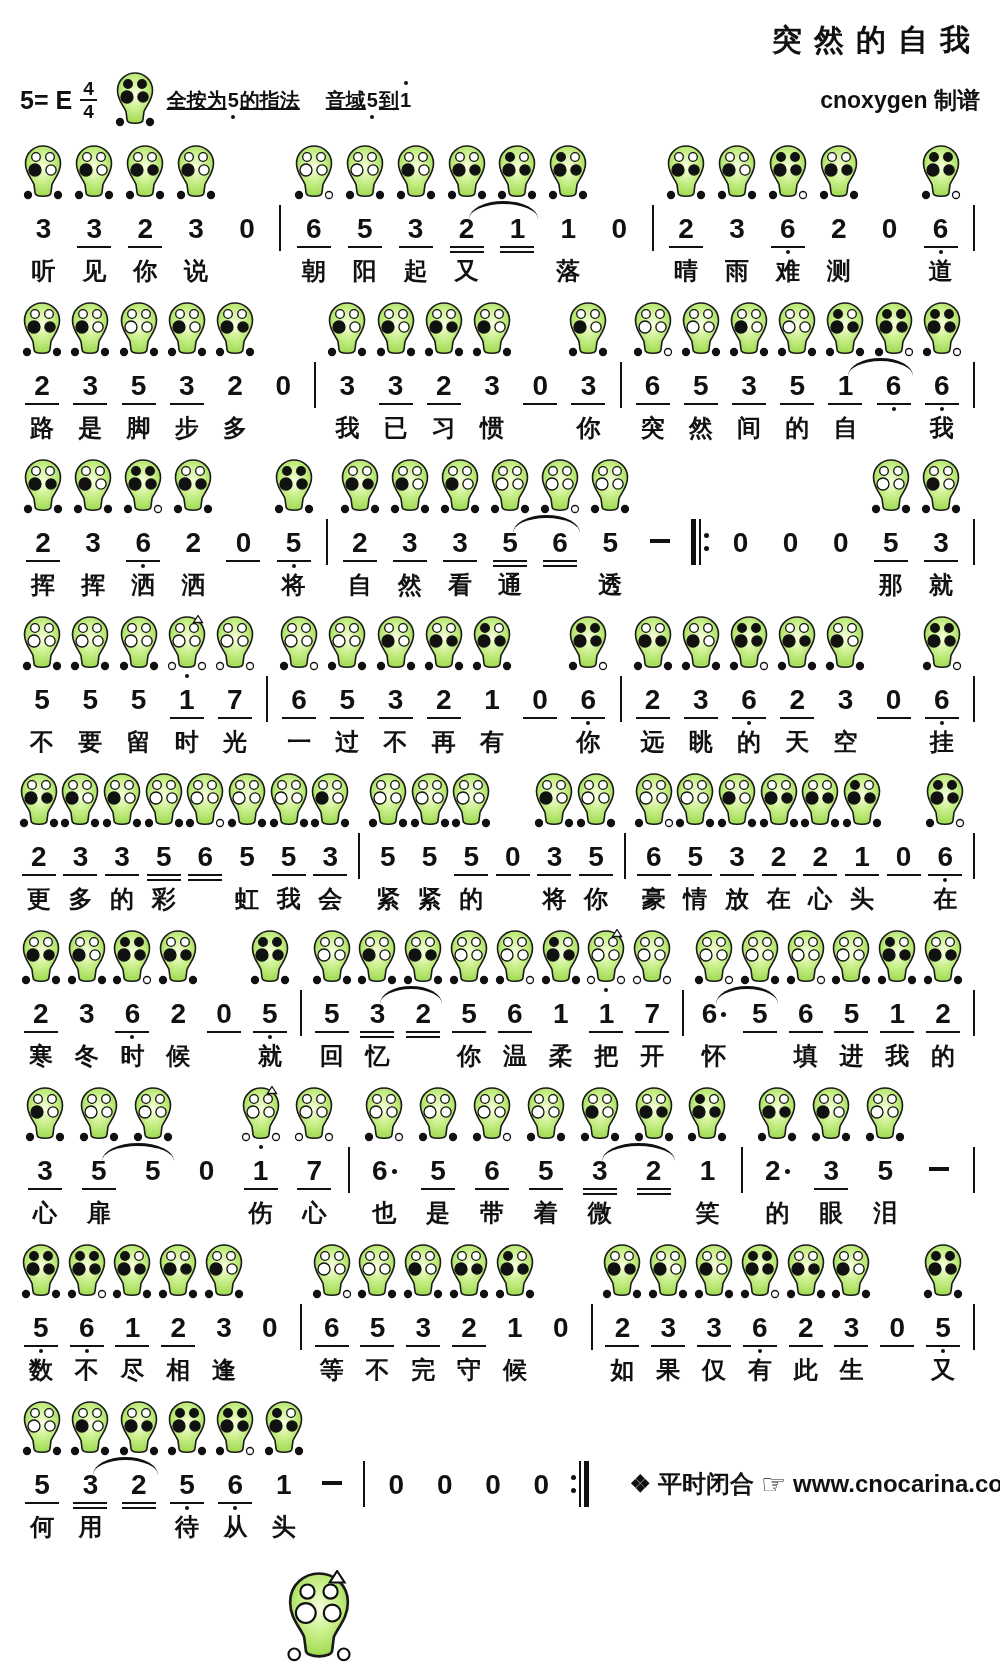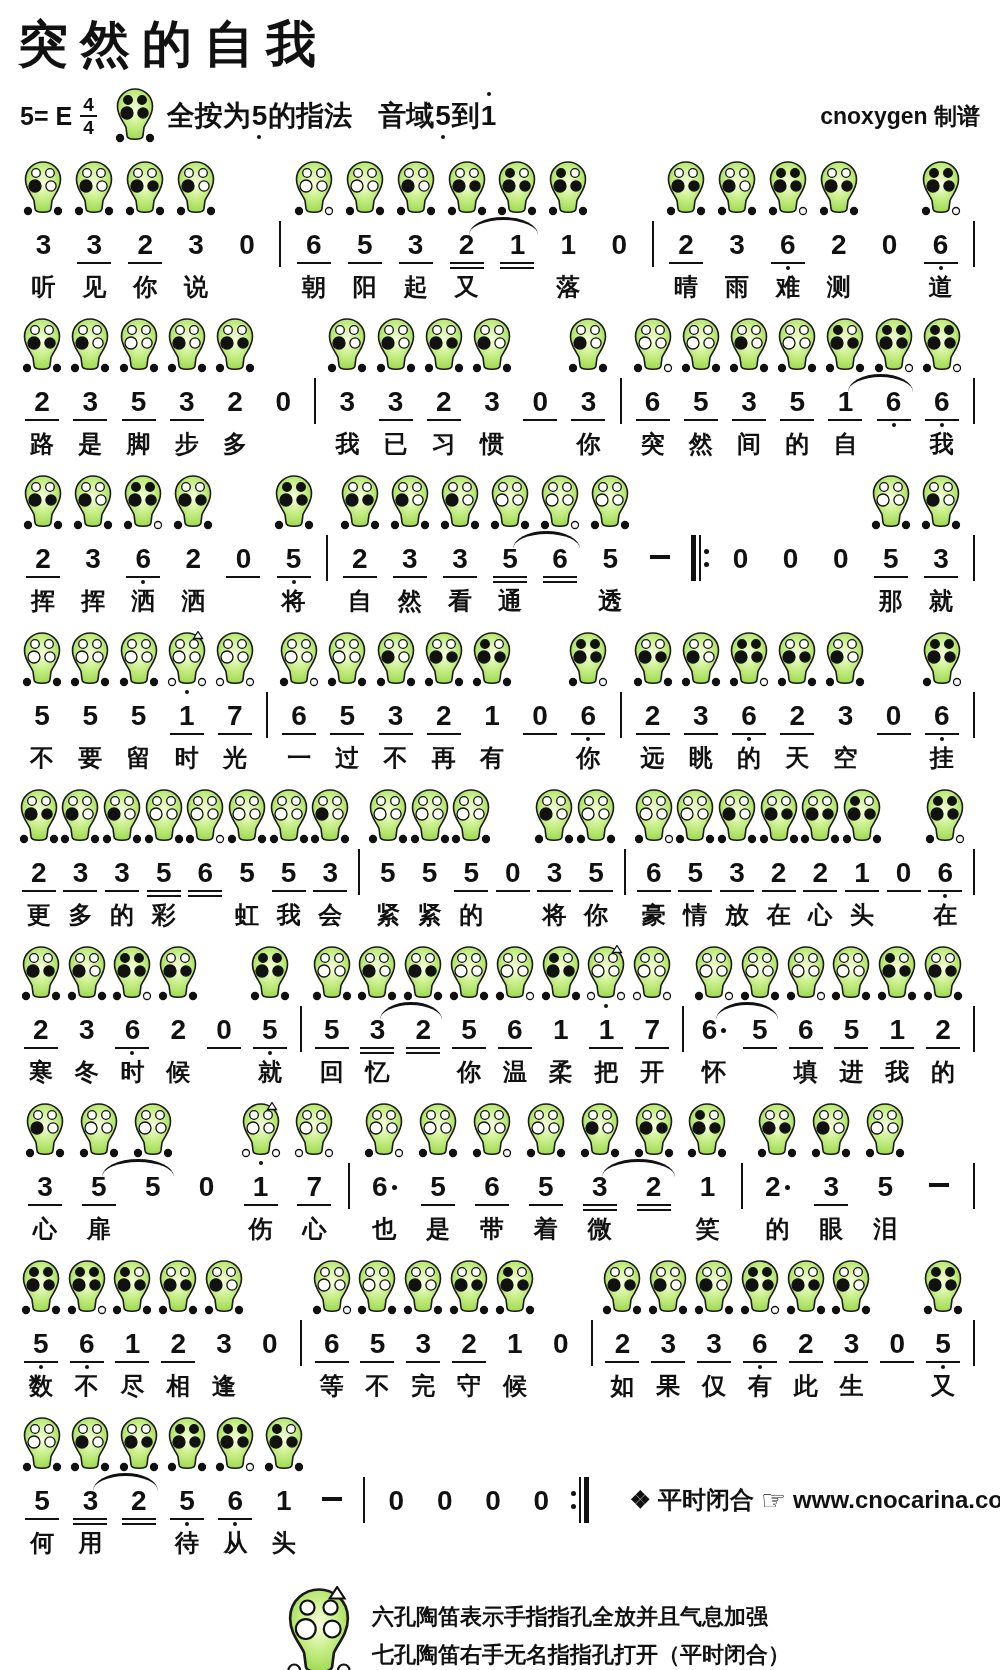--- a/index.html
+++ b/index.html
@@ -2,31 +2,31 @@
 <html><head>
 <meta charset="utf-8">
 <style>
   html,body{margin:0;padding:0;}
   body{
     width:1000px;height:1670px;background:#ffffff;color:#111;
     font-family:"Liberation Sans",sans-serif;position:relative;overflow:hidden;
   }
   .page{padding:6px 18px 0 18px;position:relative;}
   .title{
-    text-align:left;font-size:50px;font-weight:bold;letter-spacing:12px;
-    margin:8px 0 10px 0;line-height:1.2;
+    text-align:right;font-size:30px;font-weight:bold;letter-spacing:12px;
+    margin:16px 0 10px 0;line-height:1.2;
   }
   .header-line{display:flex;align-items:center;height:64px;margin:6px 2px 8px 2px;}
   .key-sig{font-size:25px;font-weight:bold;white-space:nowrap;}
   .meter{display:inline-flex;flex-direction:column;align-items:center;font-size:19px;
     font-weight:bold;line-height:1.0;margin-left:8px;vertical-align:middle;}
   .meter .mt{border-bottom:2px solid #111;padding:0 3px 1px 3px;}
   .meter .mb{padding-top:1px;}
   .hdr-oc{margin:0 12px 0 18px;display:flex;align-items:center;}
-  .hdr-txt{font-size:28px;font-weight:bold;white-space:nowrap;}
+  .hdr-txt{font-size:20px;font-weight:bold;white-space:nowrap;text-decoration:underline;}
   .hdr-gap{width:26px;}
   .credit{margin-left:auto;font-size:23px;font-weight:bold;white-space:nowrap;}
   .inline-note{position:relative;display:inline-block;padding:0 1px;}
   .inline-note .bdot{position:absolute;left:50%;transform:translateX(-50%);bottom:-7px;
     width:4px;height:4px;border-radius:50%;background:#111;}
   .inline-note .tdot{position:absolute;left:50%;transform:translateX(-50%);top:-8px;
     width:4px;height:4px;border-radius:50%;background:#111;}
 
   #rows{display:flex;flex-direction:column;gap:9px;margin-top:4px;}
   .mrow{display:flex;width:100%;align-items:stretch;}
@@ -3561,19 +3561,15 @@
     <span id="legend-oc"><svg width="66" height="96" viewBox="0 0 40 58">
           <path d="M20 2 C28.5 2 37.5 8.5 37.5 19.5 C37.5 29 31.5 34.5 29 40.5 L28 48.5 C28 53.5 12 53.5 12 48.5 L11 40.5 C8.5 34.5 2.5 29 2.5 19.5 C2.5 8.5 11.5 2 20 2 Z" fill="url(#ocg)" stroke="#1a1a1a" stroke-width="1.6"></path>
           <path d="M31 0.5 L35.5 7.5 L26.5 7.5 Z" fill="#fff" stroke="#111" stroke-width="1.3"></path>
           <circle cx="13" cy="13" r="4.3" fill="#fff" stroke="#111" stroke-width="1.3"></circle>
           <circle cx="27" cy="13" r="4.3" fill="#fff" stroke="#111" stroke-width="1.3"></circle>
           <circle cx="12" cy="26" r="6" fill="#fff" stroke="#111" stroke-width="1.3"></circle>
           <circle cx="28" cy="26" r="5.1" fill="#fff" stroke="#111" stroke-width="1.3"></circle>
           <circle cx="5" cy="51" r="3.5" fill="#fff" stroke="#111" stroke-width="1.3"></circle>
           <circle cx="35" cy="51" r="3.5" fill="#fff" stroke="#111" stroke-width="1.3"></circle>
         </svg></span>
-    <div class="legend-text">
-      <div>六孔陶笛表示手指指孔全放并且气息加强</div>
-      <div>七孔陶笛右手无名指指孔打开（平时闭合）</div>
-    </div>
   </div>
 
 </div>
 
 </body></html>

